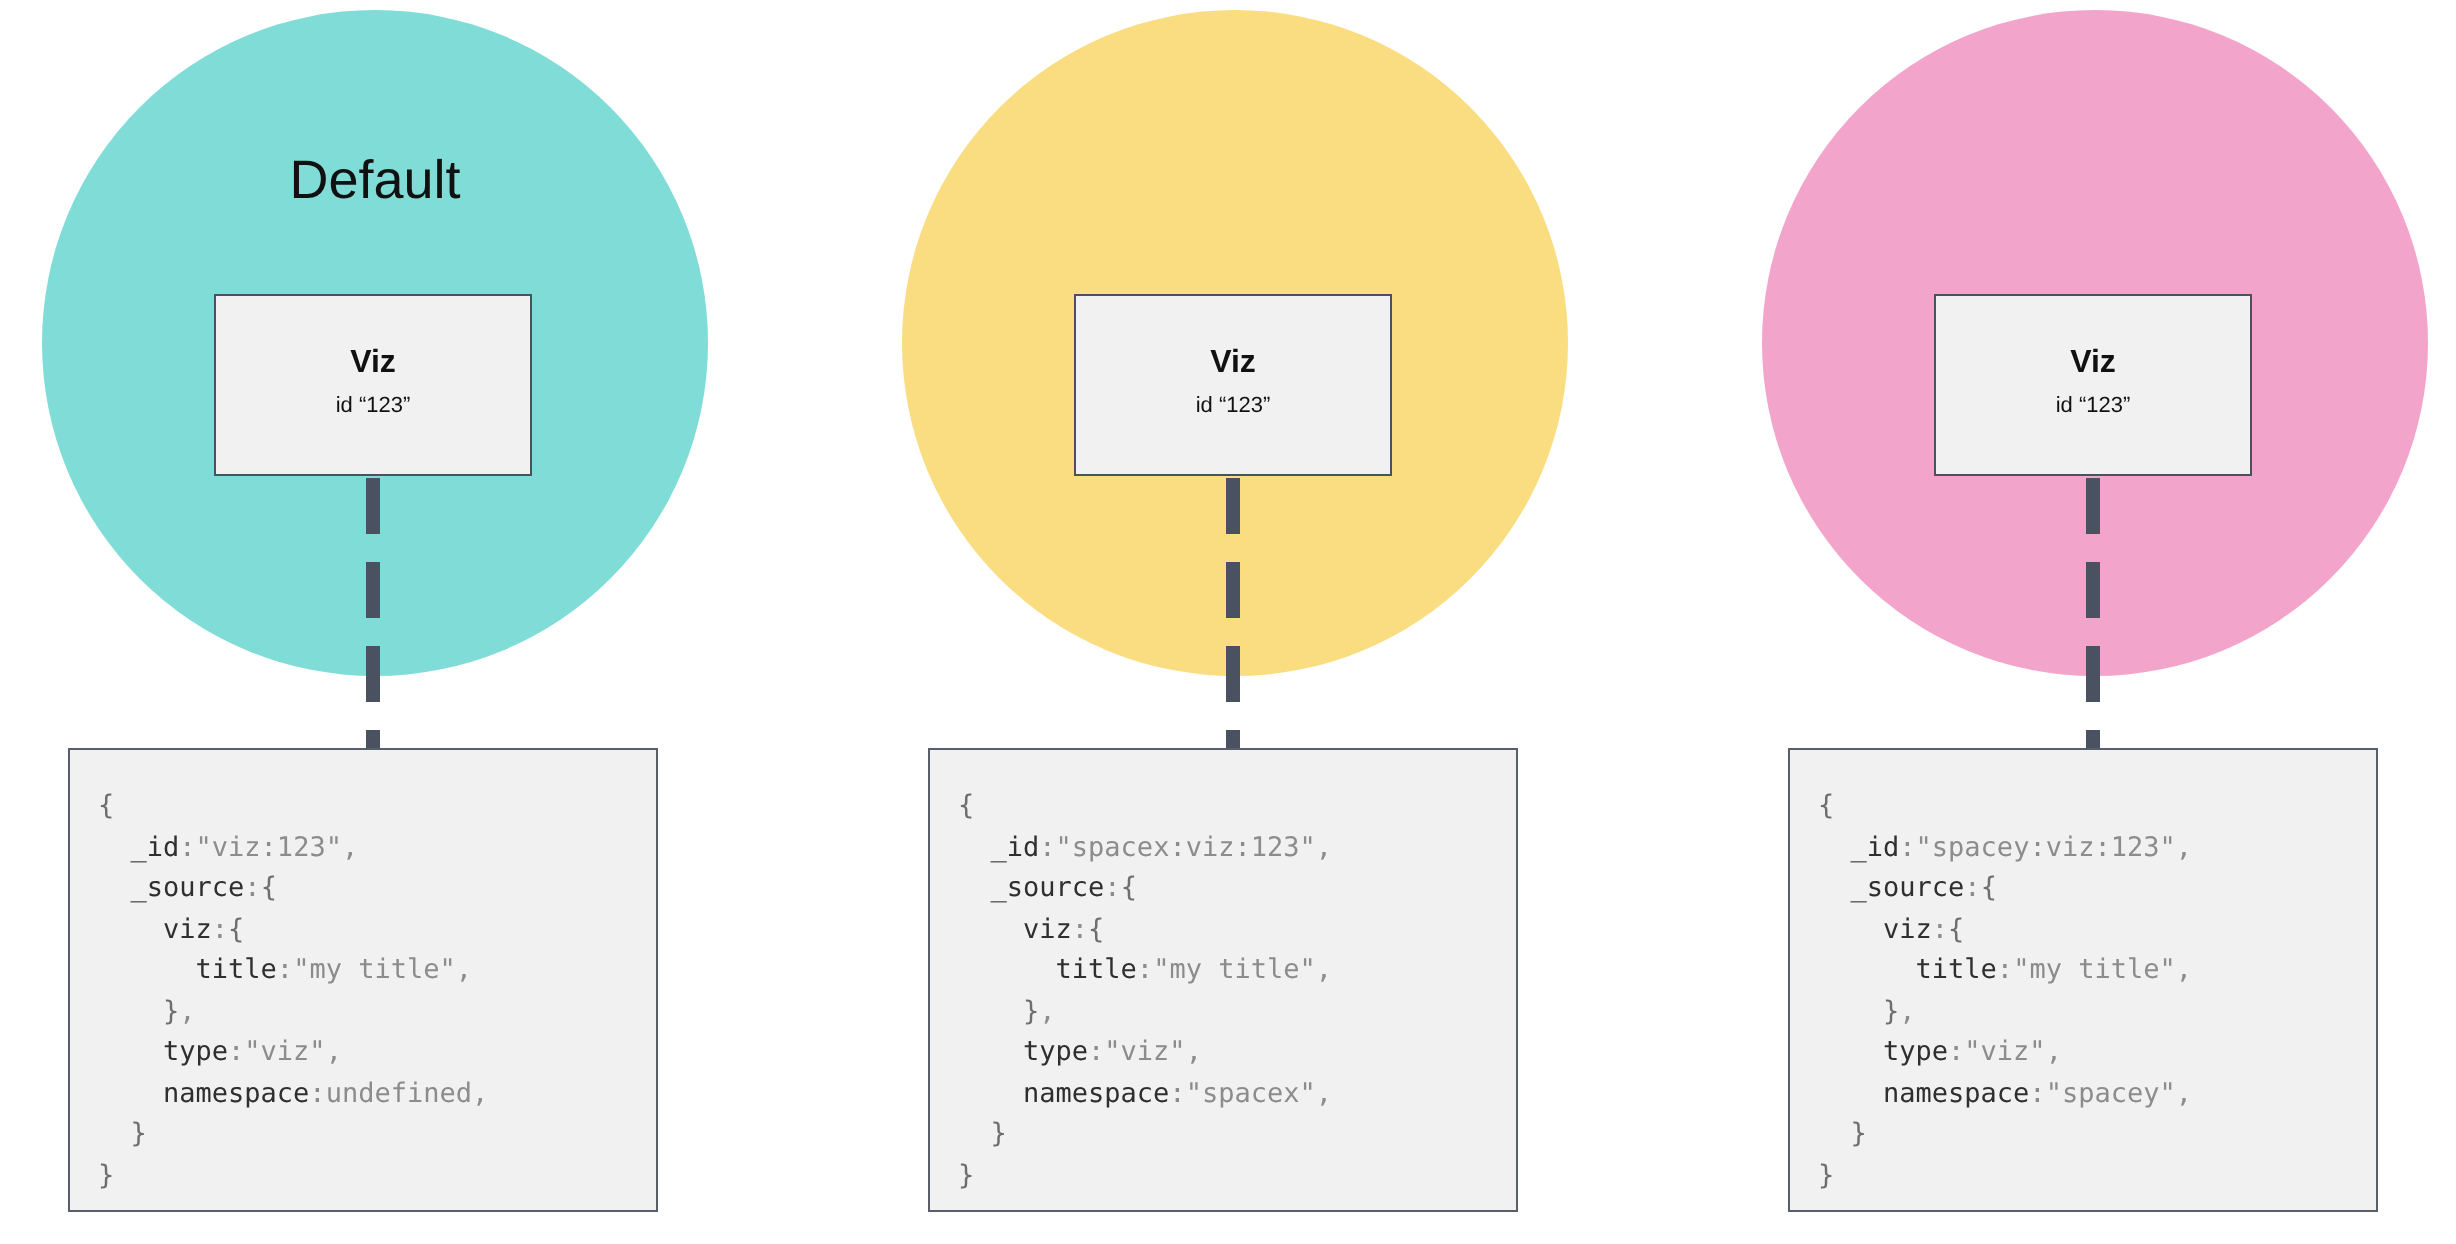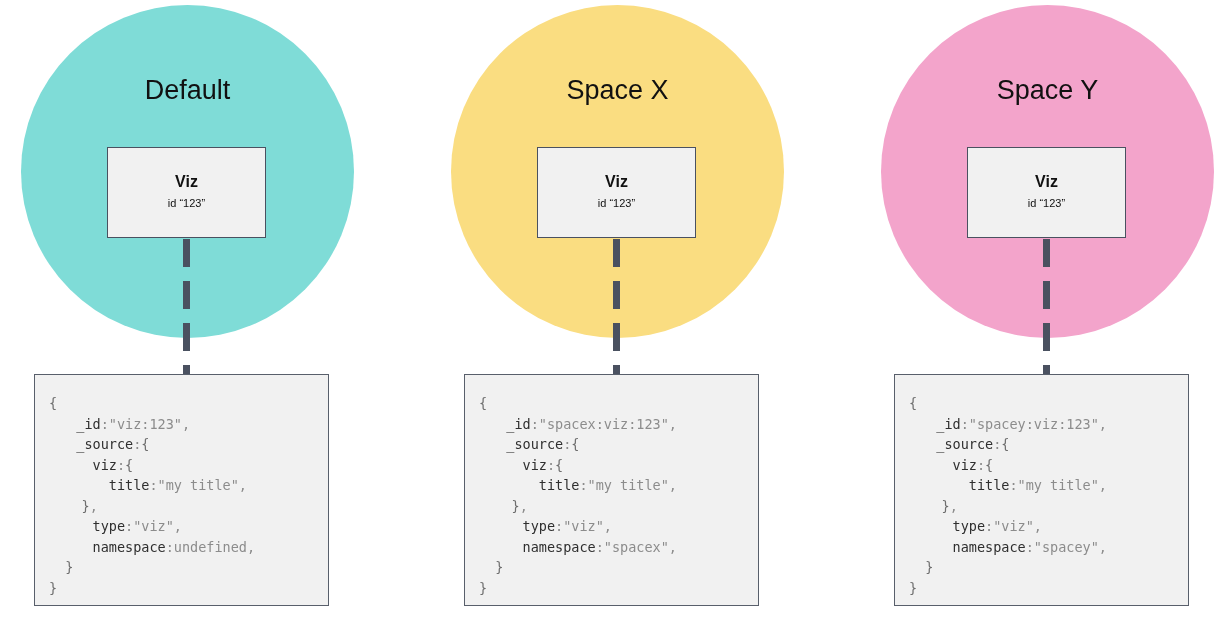--- a/index.html
+++ b/index.html
@@ -116,21 +116,21 @@
     overflow: hidden;
   }
   .code-box pre,
   .code-line {
     margin: 0;
     font-family: "DejaVu Sans Mono", "Liberation Mono", monospace;
     font-size: 13.5px;
     line-height: 20.5px;
     white-space: pre;
   }
-  .k { color: #2F2F2F; margin-left: 11px; }
+  .k { color: #2F2F2F; }
   .v { color: #8C8C8C; }
   .p { color: #8C8C8C; }
   .b { color: #6E6E6E; }
 </style>
 </head>
 <body>
 
 <div class="canvas">
 
   <div class="column col-1">
@@ -155,21 +155,20 @@
 <span class="b">    </span><span class="b">}</span><span class="p">,</span>
 <span class="b">    </span><span class="k">type</span><span class="p">:</span><span class="v">"viz"</span><span class="p">,</span>
 <span class="b">    </span><span class="k">namespace</span><span class="p">:</span><span class="v">undefined</span><span class="p">,</span>
 <span class="b">  </span><span class="b">}</span>
 <span class="b">}</span></pre>
     </div>
   </div>
 
   <div class="column col-2">
     <div class="space-circle" style="background: rgb(250, 221, 129);"></div>
-    <div class="space-title">Space X</div>
     <div class="viz-box">
       <div class="viz-title">Viz</div>
       <div class="viz-sub">id “123”</div>
     </div>
     <div class="connector">
       <div class="dash d1"></div>
         <div class="dash d2"></div>
         <div class="dash d3"></div>
         <div class="dash d4"></div>
     </div>
@@ -182,21 +181,20 @@
 <span class="b">    </span><span class="b">}</span><span class="p">,</span>
 <span class="b">    </span><span class="k">type</span><span class="p">:</span><span class="v">"viz"</span><span class="p">,</span>
 <span class="b">    </span><span class="k">namespace</span><span class="p">:</span><span class="v">"spacex"</span><span class="p">,</span>
 <span class="b">  </span><span class="b">}</span>
 <span class="b">}</span></pre>
     </div>
   </div>
 
   <div class="column col-3">
     <div class="space-circle" style="background: rgb(243, 164, 203);"></div>
-    <div class="space-title">Space Y</div>
     <div class="viz-box">
       <div class="viz-title">Viz</div>
       <div class="viz-sub">id “123”</div>
     </div>
     <div class="connector">
       <div class="dash d1"></div>
         <div class="dash d2"></div>
         <div class="dash d3"></div>
         <div class="dash d4"></div>
     </div>

